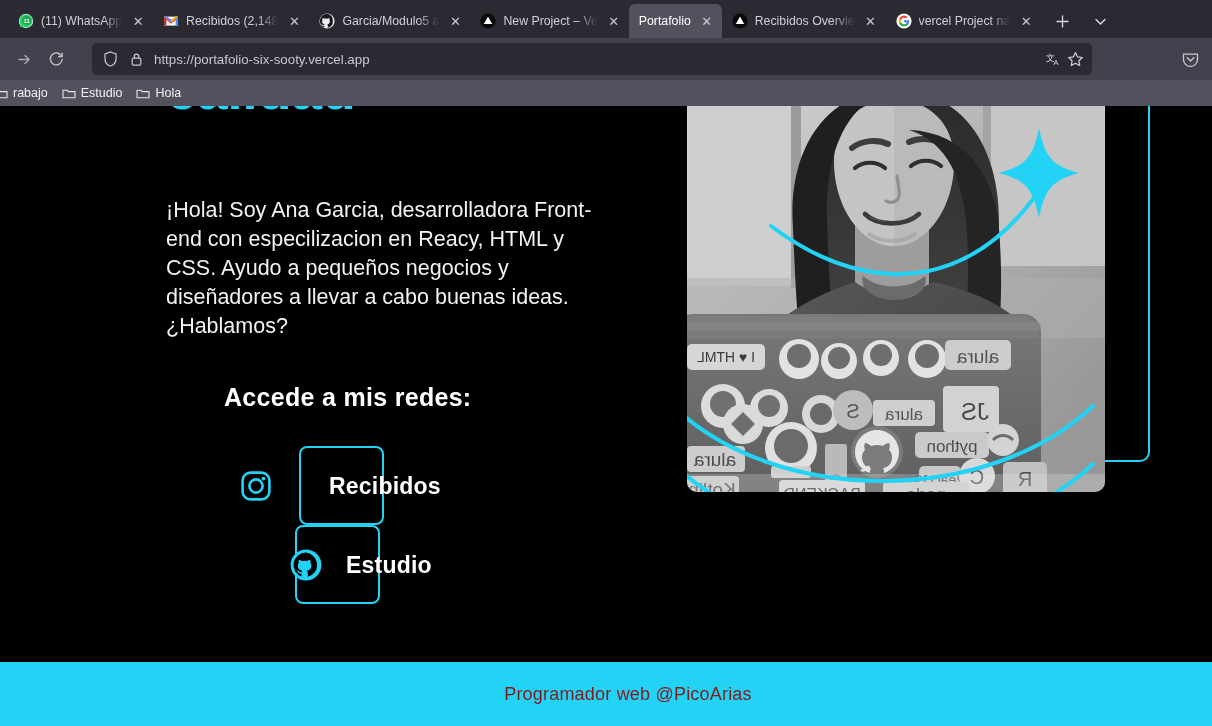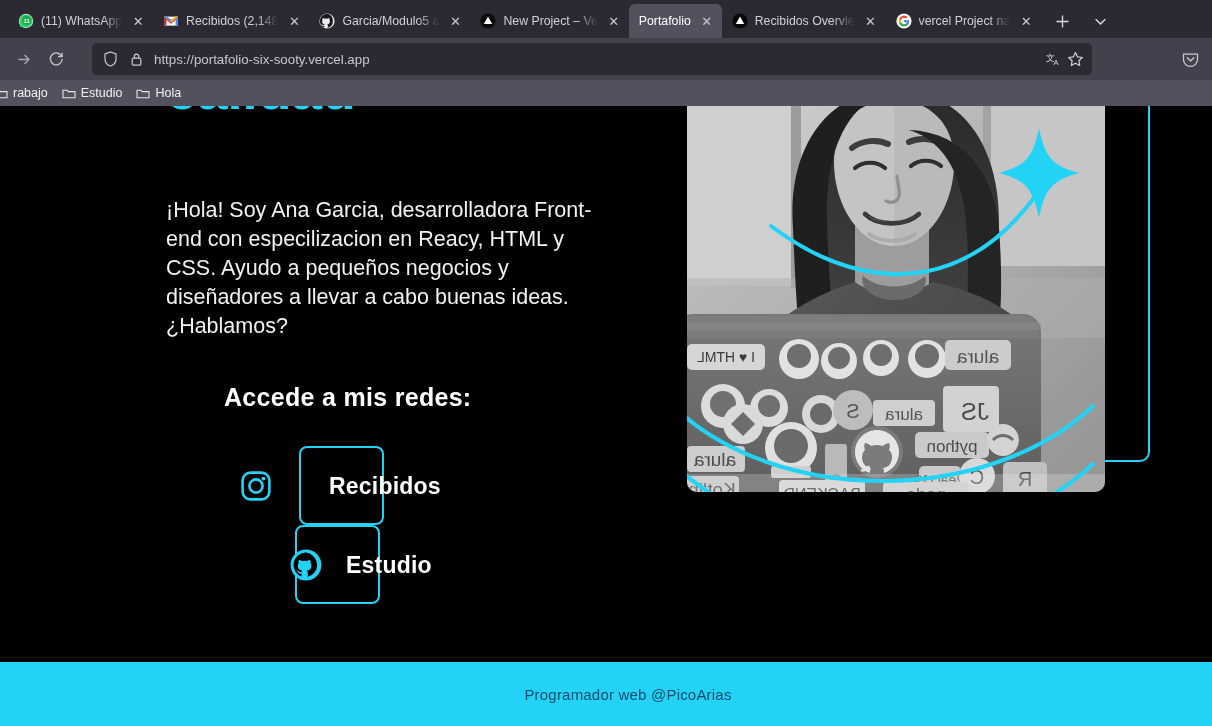--- a/index.html
+++ b/index.html
@@ -251,22 +251,22 @@
     position: absolute;
     left: 0; top: 556px;
     width: 1212px;
     height: 64px;
     background: #22d3f5;
     display: flex;
     align-items: center;
     justify-content: center;
   }
   #footer-text {
-    color: #0c4a6e;
-    font-size: 15px;
+    color: #7f1d1d;
+    font-size: 18px;
     font-weight: 400;
     letter-spacing: 0.2px;
     margin-left: 44px;
   }
 </style>
 </head>
 <body>
 
 <div id="browser">
 

